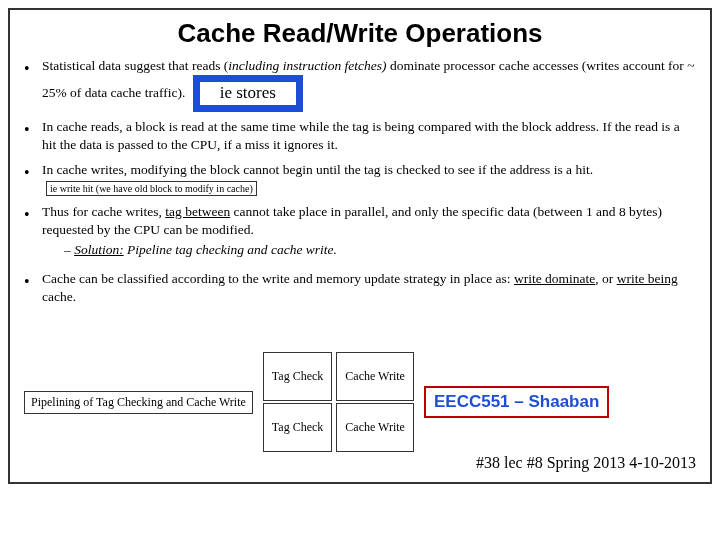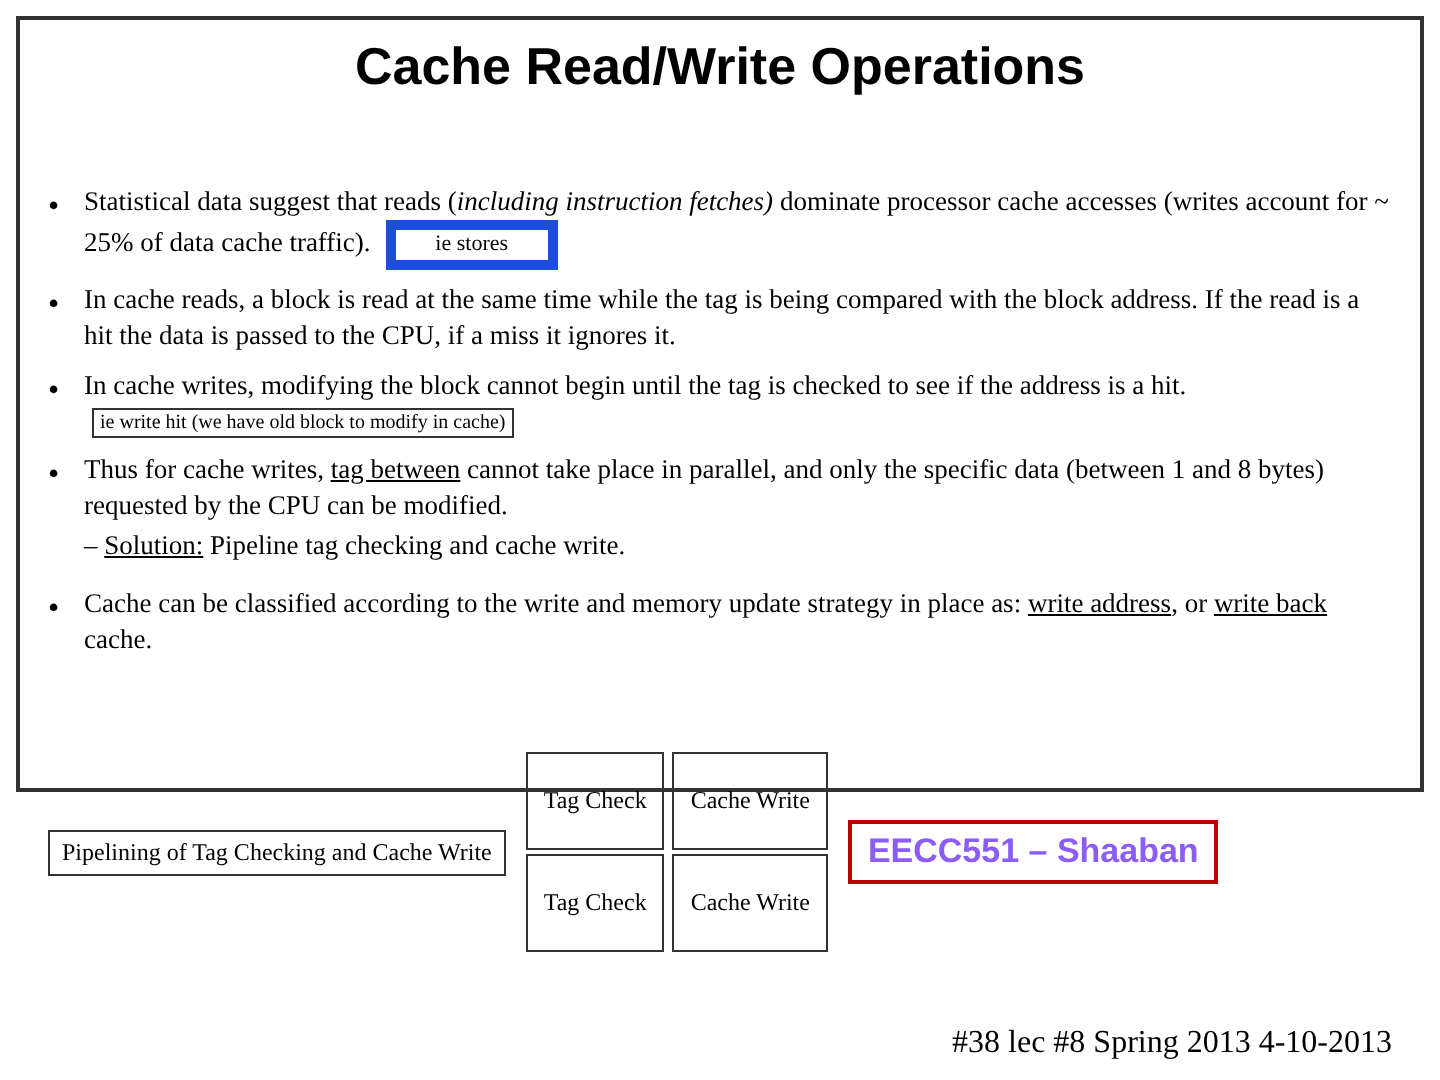--- a/index.html
+++ b/index.html
@@ -8,24 +8,23 @@
       height: 540px;
       background: #fff;
       font-family: 'Times New Roman', Times, serif;
       font-size: 13px;
       overflow: hidden;
     }
     .outer {
       border: 2px solid #333;
       margin: 8px;
       padding: 8px 14px 10px 14px;
-      height: 388px;
+      height: 476px;
       display: flex;
       flex-direction: column;
-      gap: 35px;
     }
     .title {
       text-align: center;
       font-size: 26px;
       font-weight: bold;
       margin-bottom: 8px;
       font-family: Arial, sans-serif;
     }
     .bullet-list {
       list-style: none;
@@ -42,40 +41,41 @@
     .bullet {
       min-width: 18px;
       font-size: 16px;
       padding-top: 1px;
     }
     .bullet-text {
       flex: 1;
     }
     .inline-box {
       display: inline-block;
-      border: 5px solid #1d4ed8;
+      border: 7px solid #1d4ed8;
       padding: 0 20px;
-      font-size: 11px;
+      font-size: 17px;
       vertical-align: middle;
       margin-left: 4px;
     }
     .inline-box-small {
       display: inline-block;
       border: 1px solid #333;
       padding: 0 3px;
       font-size: 10px;
       vertical-align: middle;
       margin-left: 4px;
     }
     .underline { text-decoration: underline; }
     .bold-italic { font-style: italic; font-weight: normal; }
     .solution-indent {
-      margin-left: 0;
+      margin-left: 22px;
       margin-top: 2px;
       margin-bottom: 4px;
+      font-style: italic;
     }
     .pipeline-section {
       display: flex;
       align-items: center;
       margin-top: 6px;
       gap: 0;
     }
     .pipeline-left-label {
       font-size: 12px;
       border: 1px solid #333;
@@ -99,21 +99,21 @@
       font-size: 12px;
       text-align: center;
       white-space: nowrap;
     }
     .eecc-box {
       border: 2px solid #b00;
       padding: 4px 8px;
       margin-left: 10px;
       font-size: 17px;
       font-weight: bold;
-      color: #8b5cf6;
+      color: #1d4ed8;
       white-space: nowrap;
       font-family: Arial, sans-serif;
     }
     .slide-number {
       text-align: right;
       font-size: 16px;
       margin-top: 2px;
     }
   </style>
 </head>
@@ -154,21 +154,21 @@
         Thus for cache writes, <span class="underline">tag between</span> cannot take place in parallel, and only the specific data (between 1 and 8 bytes) requested by the CPU can be modified.
         <div class="solution-indent">
           – <span class="underline">Solution:</span> Pipeline tag checking and cache write.
         </div>
       </span>
     </li>
 
     <li>
       <span class="bullet">•</span>
       <span class="bullet-text">
-        Cache can be classified according to the write and memory update strategy in place as:  <span class="underline">write address</span>, or <span class="underline">write back</span>  cache.
+        Cache can be classified according to the write and memory update strategy in place as:  <span class="underline">write dominate</span>, or <span class="underline">write being</span>  cache.
       </span>
     </li>
 
   </ul>
 
   <div class="pipeline-section">
     <div class="pipeline-left-label">Pipelining of Tag Checking and Cache Write</div>
 
     <div class="pipeline-diagram">
       <div class="pipeline-row">

